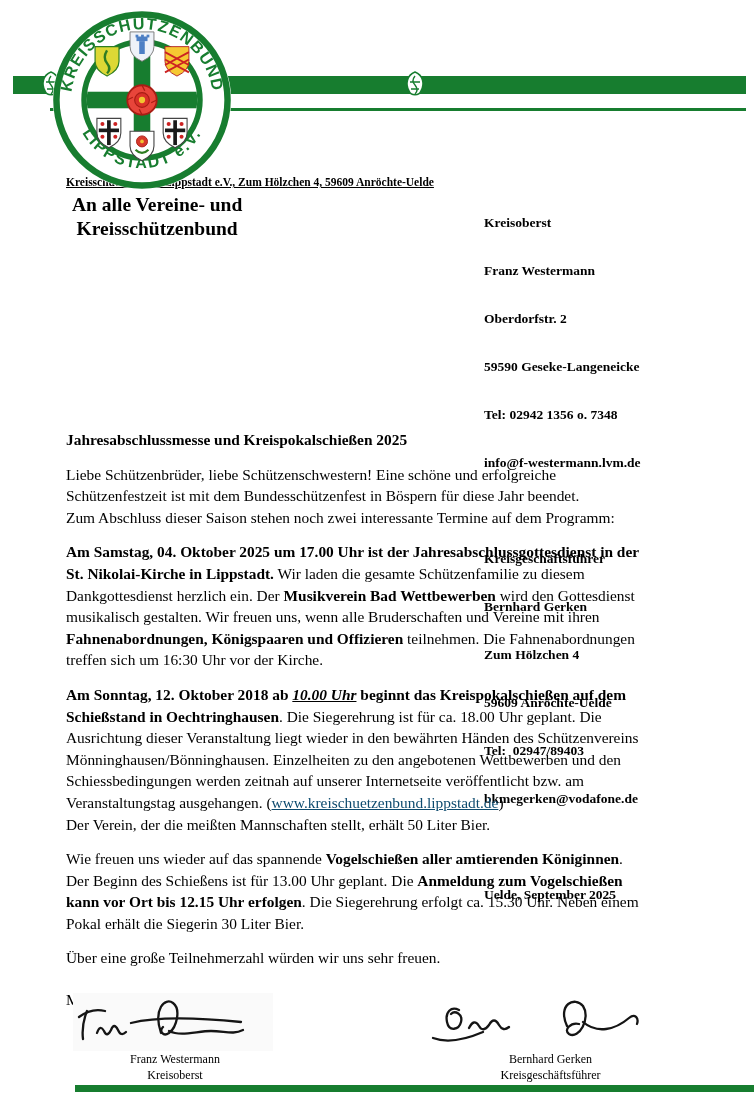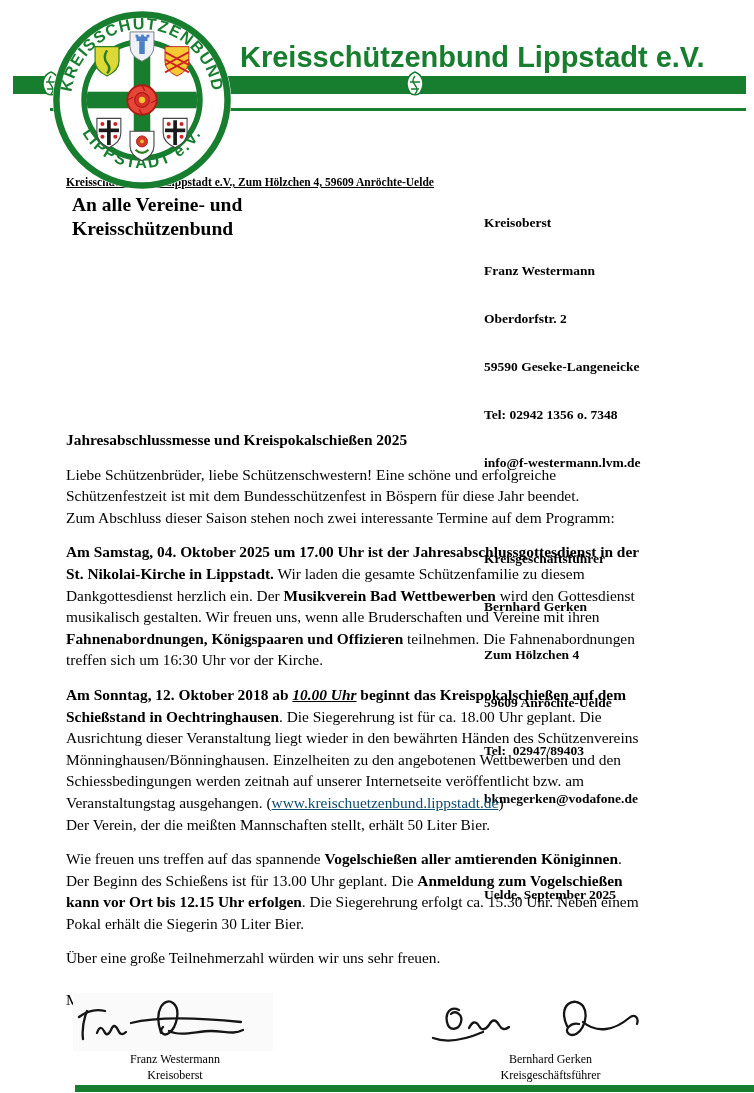--- a/index.html
+++ b/index.html
@@ -16,21 +16,21 @@
     position:absolute;left:240px;top:41px;z-index:2;
     font-family:"Liberation Sans", sans-serif;font-weight:bold;font-size:29px;
     color:#177d2f;letter-spacing:0px;white-space:nowrap;
   }
   
   .sender-line{
     position:absolute;left:66px;top:176px;font-size:11.5px;font-weight:bold;
     text-decoration:underline;white-space:nowrap;
   }
   .recipient{
-    position:absolute;left:72px;top:193px;font-size:19.5px;font-weight:bold;line-height:23.5px;
+    position:absolute;left:72px;top:193px;font-size:19.5px;font-weight:bold;line-height:23.5px;text-align:center;
   }
   .contact{
     position:absolute;left:484px;top:183px;font-size:13.5px;font-weight:bold;line-height:16px;
     white-space:pre;
   }
   .contact .blank{height:16px;}
   
   .doc-body{position:absolute;left:66px;top:429px;width:698px;font-size:15.4px;line-height:21.6px;}
   .subject{font-weight:bold;margin:0 0 13px 0;}
   .para{margin:0 0 13px 0;white-space:pre-wrap;}
@@ -137,21 +137,20 @@
       <path d="M0,0 h26 v16 q0,10 -13,16 q-13,-6 -13,-16 z" fill="#ffffff" stroke="#444" stroke-width="1.2"></path>
       <rect x="11" y="2" width="4" height="27" fill="#1a1a1a"></rect>
       <rect x="2" y="11" width="22" height="4" fill="#1a1a1a"></rect>
       <circle cx="6" cy="6" r="2.2" fill="#cc2222"></circle>
         <circle cx="20" cy="6" r="2.2" fill="#cc2222"></circle>
       <circle cx="6" cy="20" r="2.2" fill="#cc2222"></circle>
         <circle cx="20" cy="20" r="2.2" fill="#cc2222"></circle>
     </g>
   </svg>
 
-  <div class="header-title">Kreisschützenbund Lippstadt e.V.</div>
 
   <div class="sender-line">Kreisschützenbund Lippstadt e.V., Zum Hölzchen 4, 59609 Anröchte-Uelde</div>
 
   <div class="recipient">
     <div>An alle Vereine- und</div>
     <div>Kreisschützenbund</div>
   </div>
 
   <div class="contact">
     <div>Kreisoberst</div>
@@ -182,21 +181,21 @@
 musikalisch gestalten. Wir freuen uns, wenn alle Bruderschaften und Vereine mit ihren
 </span><span class="b">Fahnenabordnungen, Königspaaren und Offizieren</span><span> teilnehmen. Die Fahnenabordnungen
 treffen sich um 16:30 Uhr vor der Kirche.</span></p>
     <p class="para"><span class="b">Am Sonntag, 12. Oktober 2018 ab </span><span class="b u">10.00 Uhr</span><span class="b"> beginnt das Kreispokalschießen auf dem
 Schießstand in Oechtringhausen</span><span>. Die Siegerehrung ist für ca. 18.00 Uhr geplant. Die
 Ausrichtung dieser Veranstaltung liegt wieder in den bewährten Händen des Schützenvereins
 Mönninghausen/Bönninghausen. Einzelheiten zu den angebotenen Wettbewerben und den
 Schiessbedingungen werden zeitnah auf unserer Internetseite veröffentlicht bzw. am
 Veranstaltungstag ausgehangen. (</span><a class="doc-link" href="#">www.kreischuetzenbund.lippstadt.de</a><span>)
 Der Verein, der die meißten Mannschaften stellt, erhält 50 Liter Bier.</span></p>
-    <p class="para"><span>Wie freuen uns treffen auf das spannende </span><span class="b">Vogelschießen aller amtierenden Königinnen</span><span>.
+    <p class="para"><span>Wie freuen uns wieder auf das spannende </span><span class="b">Vogelschießen aller amtierenden Königinnen</span><span>.
 Der Beginn des Schießens ist für 13.00 Uhr geplant. Die </span><span class="b">Anmeldung zum Vogelschießen
 kann vor Ort bis 12.15 Uhr erfolgen</span><span>. Die Siegerehrung erfolgt ca. 15.30 Uhr. Neben einem
 Pokal erhält die Siegerin 30 Liter Bier.</span></p>
     <p class="para"><span>Über eine große Teilnehmerzahl würden wir uns sehr freuen.</span></p>
     <p class="para closing">Mit freundlichem Schützengruß</p>
   </div>
 
   <svg class="sig sig-left" width="200" height="58" viewBox="0 0 200 58">
     <g fill="none" stroke="#151515" stroke-width="2.3" stroke-linecap="round">
       <path d="M14,18 C10,28 9,38 10,46"></path>

